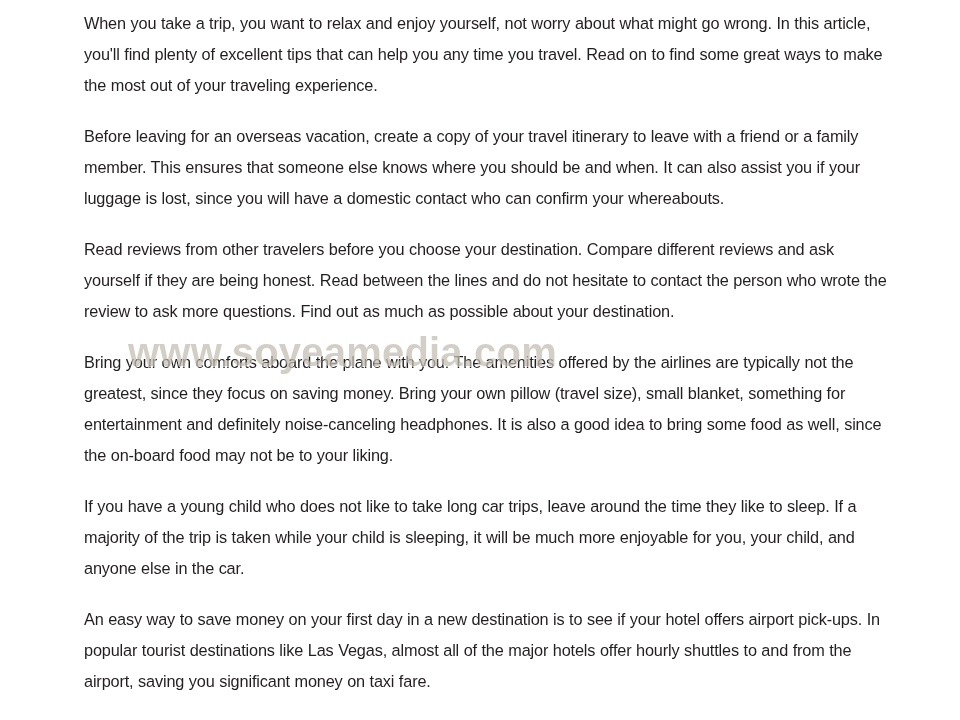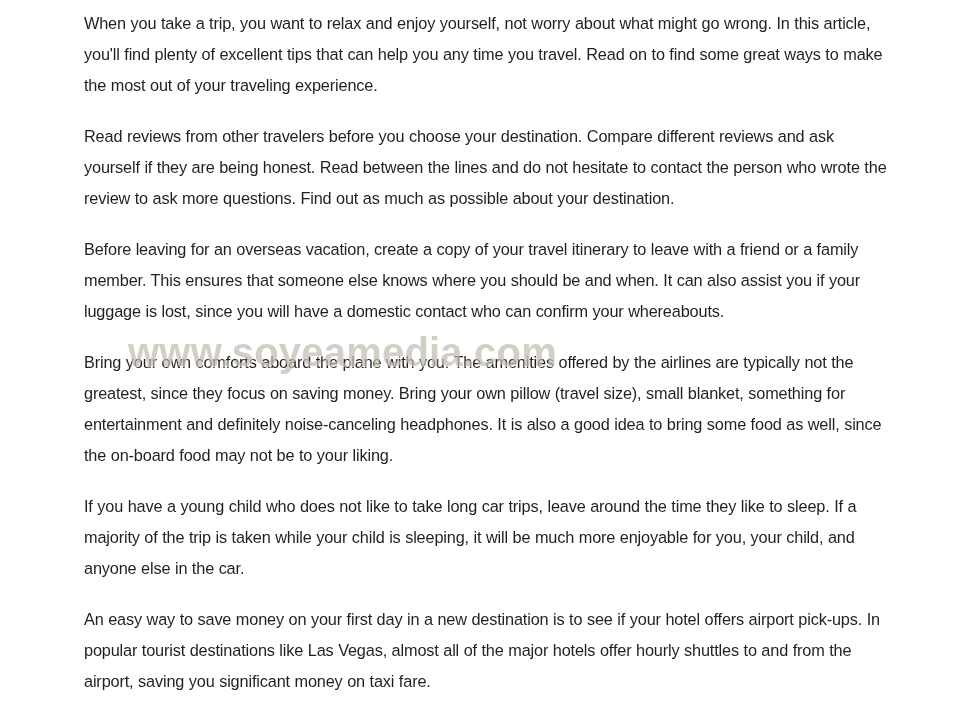--- a/index.html
+++ b/index.html
@@ -88,22 +88,22 @@
 <body>
 
 <div class="page">
 
   <div class="bar-top"></div>
   <div class="bar-left"></div>
   <div class="bar-right"></div>
 
   <div class="article">
     <p class="para">When you take a trip, you want to relax and enjoy yourself, not worry about what might go wrong. In this article, you'll find plenty of excellent tips that can help you any time you travel. Read on to find some great ways to make the most out of your traveling experience.</p>
+    <p class="para">Before leaving for an overseas vacation, create a copy of your travel itinerary to leave with a friend or a family member. This ensures that someone else knows where you should be and when. It can also assist you if your luggage is lost, since you will have a domestic contact who can confirm your whereabouts.</p>
     <p class="para">Read reviews from other travelers before you choose your destination. Compare different reviews and ask yourself if they are being honest. Read between the lines and do not hesitate to contact the person who wrote the review to ask more questions. Find out as much as possible about your destination.</p>
-    <p class="para">Before leaving for an overseas vacation, create a copy of your travel itinerary to leave with a friend or a family member. This ensures that someone else knows where you should be and when. It can also assist you if your luggage is lost, since you will have a domestic contact who can confirm your whereabouts.</p>
     <p class="para">Bring your own comforts aboard the plane with you. The amenities offered by the airlines are typically not the greatest, since they focus on saving money. Bring your own pillow (travel size), small blanket, something for entertainment and definitely noise-canceling headphones. It is also a good idea to bring some food as well, since the on-board food may not be to your liking.</p>
     <p class="para">If you have a young child who does not like to take long car trips, leave around the time they like to sleep. If a majority of the trip is taken while your child is sleeping, it will be much more enjoyable for you, your child, and anyone else in the car.</p>
     <p class="para">An easy way to save money on your first day in a new destination is to see if your hotel offers airport pick-ups. In popular tourist destinations like Las Vegas, almost all of the major hotels offer hourly shuttles to and from the airport, saving you significant money on taxi fare.</p>
 
   </div>
 
   <div class="watermark">www.soyeamedia.com</div>
 
 </div>
 

